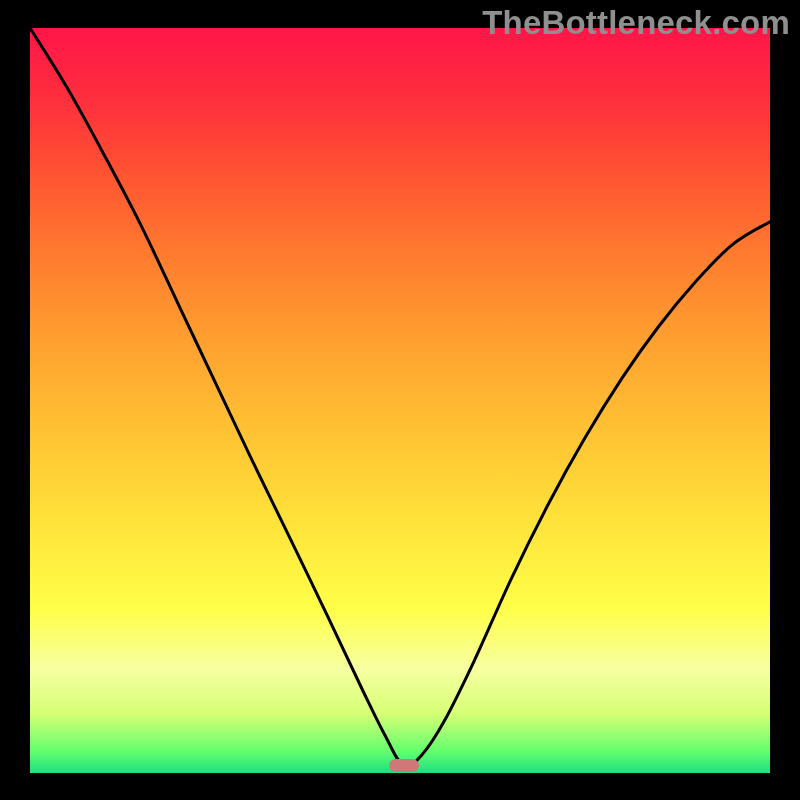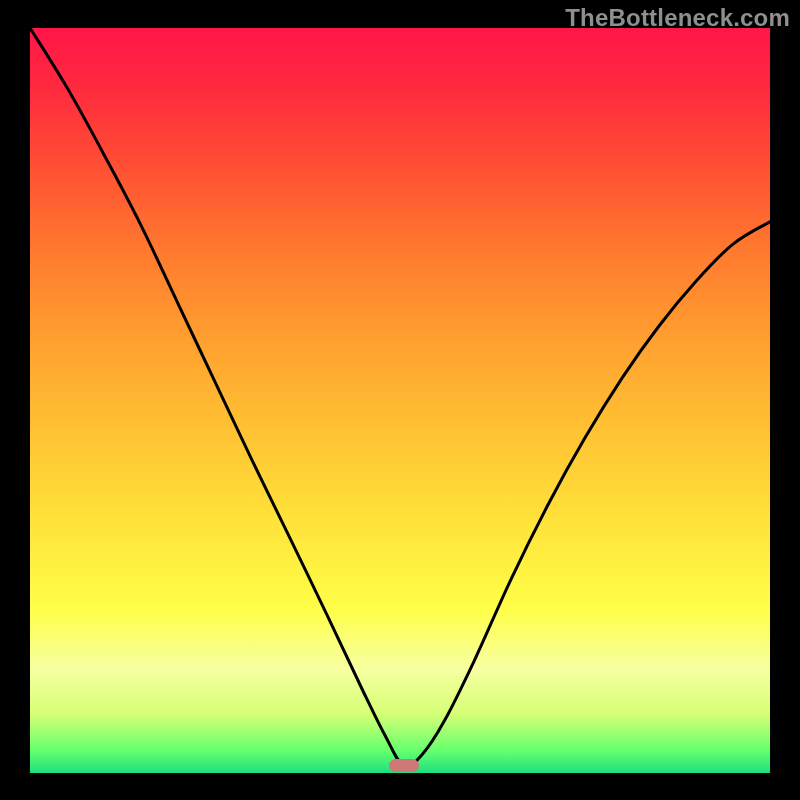--- a/index.html
+++ b/index.html
@@ -40,21 +40,21 @@
     width: 30px;
     height: 13px;
     border-radius: 7px;
     background: #d07878;
   }
   .watermark {
     position: absolute;
     top: 4px;
     right: 10px;
     font-family: Arial, Helvetica, sans-serif;
-    font-size: 24px;
+    font-size: 33px;
     font-weight: 600;
     color: #8f8f8f;
     letter-spacing: 0.2px;
     user-select: none;
   }
 </style>
 </head>
 <body>
 
 <div class="frame">

